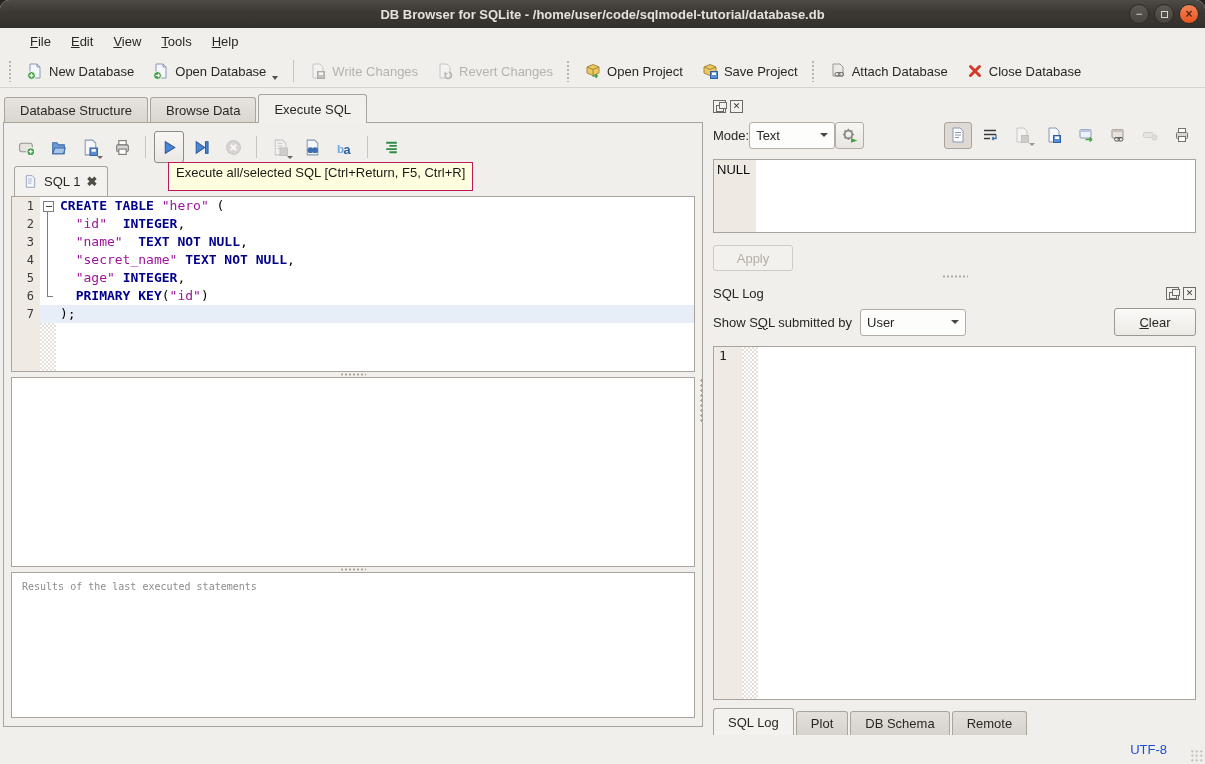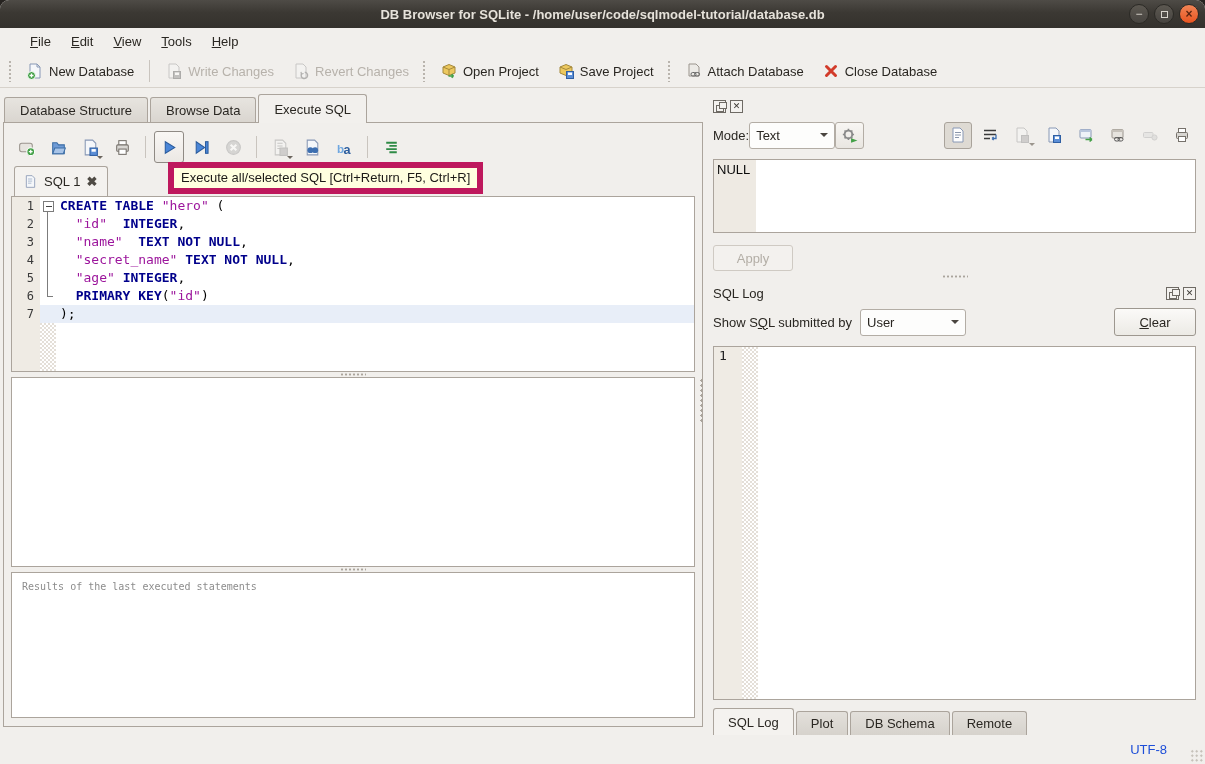--- a/index.html
+++ b/index.html
@@ -97,21 +97,21 @@
 
   .hsplit { height:5px; display:flex; align-items:center; justify-content:center; }
   .hsplit i { width:26px; height:3px;
       background-image:radial-gradient(circle,#aaa49c 1px,transparent 1.2px); background-size:4px 3px; }
   .grid-pane { height:190px; border:1px solid #aba49c; background:#fff; }
   .results-pane { flex:1; border:1px solid #aba49c; background:#fff; padding:8px 10px;
       font-family:"DejaVu Sans Mono", monospace; font-size:10px; color:#8c8c8c; }
 
   
   .tooltip { position:absolute; left:168px; top:162px; z-index:60; background:var(--tooltip-bg,#ffffdf);
-      border:6px solid #be185d; padding:2px 7px 3px; font-size:13px; color:#1c1a17; white-space:nowrap; }
+      border:1px solid #be185d; padding:2px 7px 10px; font-size:13px; color:#1c1a17; white-space:nowrap; }
 
   
   .right { flex:1; display:flex; flex-direction:column; padding:6px 9px 0 6px; }
   .dock-title { height:24px; display:flex; align-items:center; }
   .dock-title .t { flex:1; }
   .dockbtns { display:flex; gap:4px; }
   .dkbtn { width:13px; height:13px; border:1px solid #6e6a64; background:#f4f2ef; position:relative;
            font-size:9px; line-height:11px; text-align:center; color:#3c3934; }
   .dkbtn.float::before { content:""; position:absolute; left:2px; top:4px; width:6px; height:5px; border:1px solid #6e6a64; }
   .dkbtn.float::after { content:""; position:absolute; left:4.5px; top:1.5px; width:6px; height:5px;
@@ -193,20 +193,30 @@
     <div class="handle"></div>
     <div class="tbtn">
       <svg width="18" height="18" viewBox="0 0 18 18">
           <path d="M4 2h7l3 3v11H4z" fill="#f5f7fa" stroke="#8898b5"></path>
           <path d="M11 2v3h3" fill="none" stroke="#8898b5"></path>
           <circle cx="5.5" cy="13.5" r="4" fill="#43a047" stroke="#fff"></circle>
           <path d="M5.5 11.5v4M3.5 13.5h4" stroke="#fff" stroke-width="1.3"></path>
         </svg>
       <span>New Database</span>
     </div>
+    <div class="tbtn">
+      <svg width="18" height="18" viewBox="0 0 18 18">
+          <path d="M4 2h7l3 3v11H4z" fill="#f5f7fa" stroke="#8898b5"></path>
+          <path d="M11 2v3h3" fill="none" stroke="#8898b5"></path>
+          <circle cx="5.5" cy="13.5" r="4" fill="#43a047" stroke="#fff"></circle>
+          <path d="M3.5 13.5h4m0 0-1.6-1.6M7.5 13.5l-1.6 1.6" stroke="#fff" stroke-width="1.2" fill="none"></path>
+        </svg>
+      <span>Open Database</span>
+      <span class="caret"></span>
+    </div>
     <div class="sep"></div>
     <div class="tbtn tb-disabled">
       <svg width="18" height="18" viewBox="0 0 18 18">
           <path d="M4 2h7l3 3v11H4z" fill="#f5f7fa" stroke="#8898b5"></path>
           <rect x="8.5" y="9.5" width="7" height="7" fill="#5b8ed6" stroke="#2f5fa3"></rect>
           <rect x="10" y="10.5" width="4" height="2.5" fill="#fff"></rect>
         </svg>
       <span>Write Changes</span>
     </div>
     <div class="tbtn tb-disabled">

